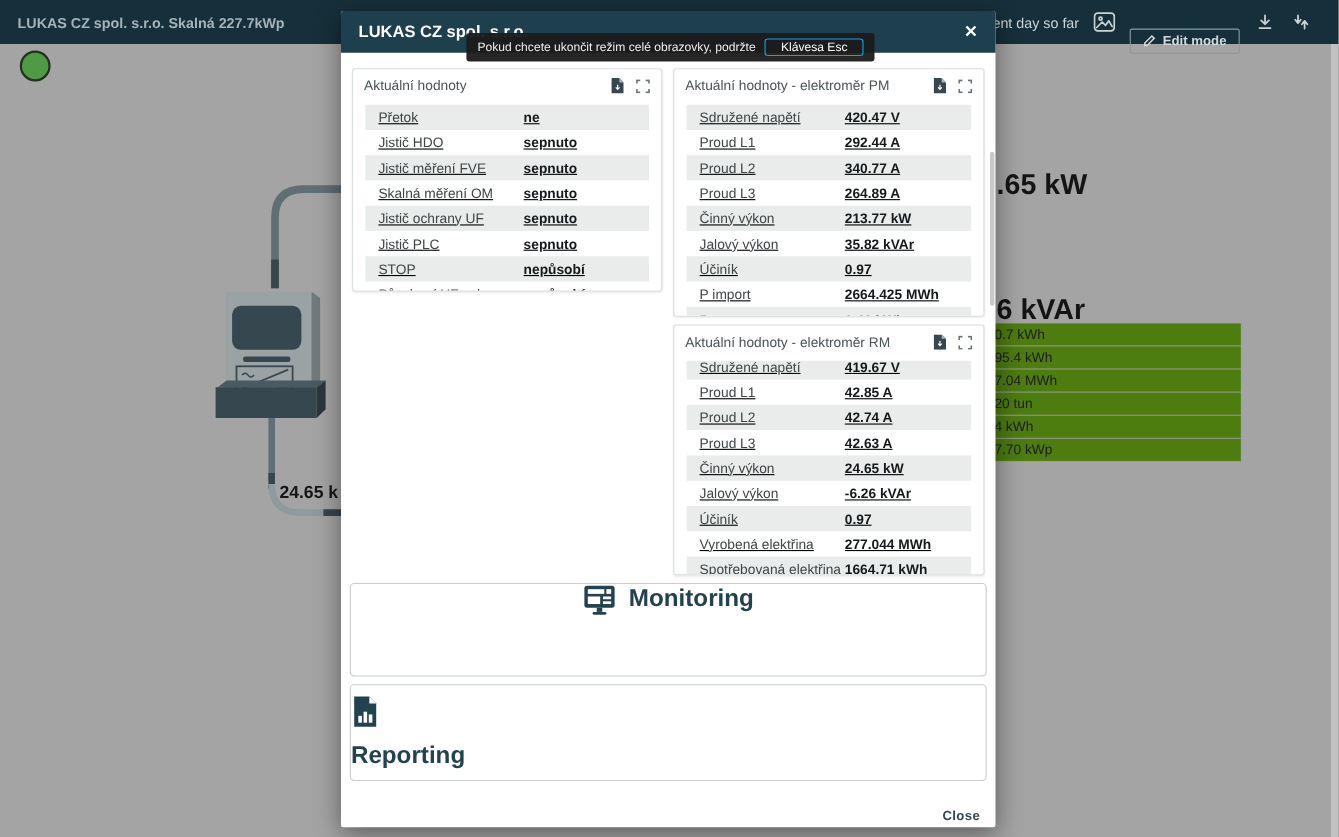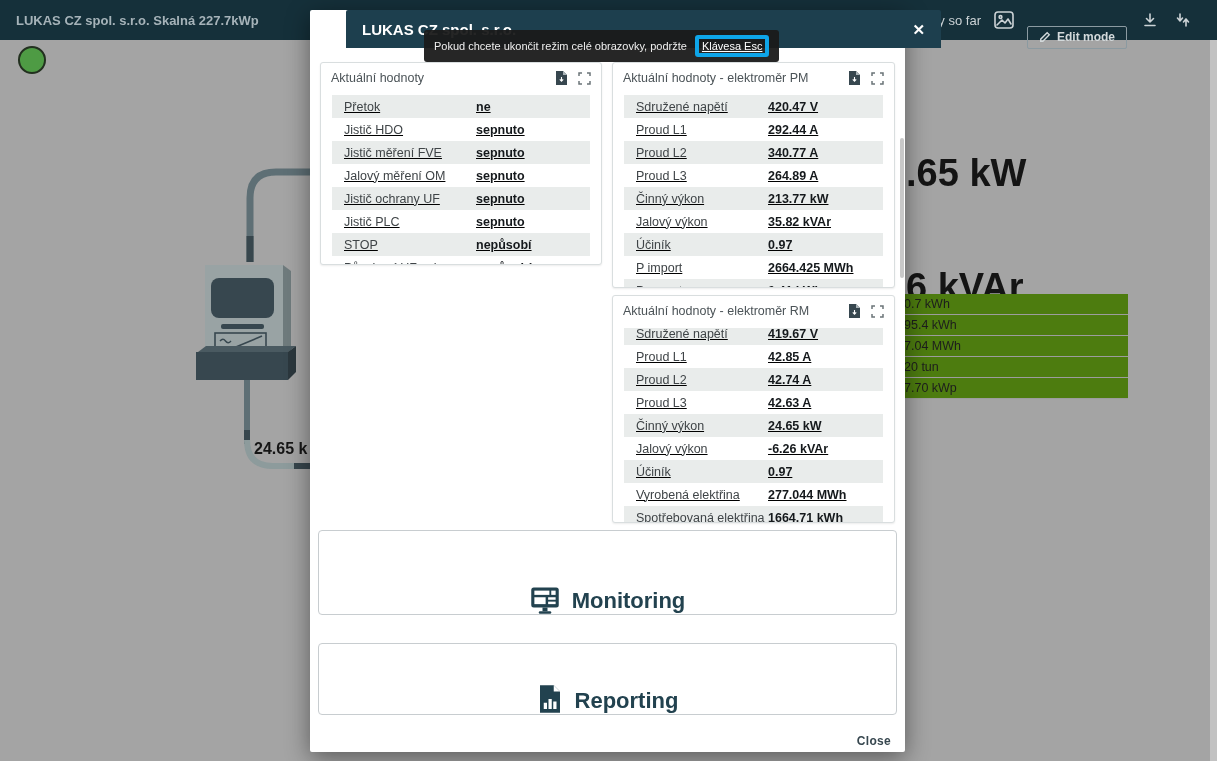--- a/index.html
+++ b/index.html
@@ -19,35 +19,35 @@
   .edit-btn { display:flex; align-items:center; gap:6px; height:23px; padding:0 11px;
               border:1px solid #8b9aa1; border-radius:2px; color:#d3d9db; font-size:12px; font-weight:700; cursor:pointer;margin-top:34px; }
   .edit-btn svg { stroke:#d3d9db; fill:none; stroke-width:1.6; }
 
   .status-dot { position:absolute; left:18px; top:46px; width:28px; height:28px; border-radius:50%;
                 background:#4e9b44; border:2px solid #22301f; z-index:1; }
 
   .schematic { position:absolute; left:140px; top:150px; z-index:1; }
 
   .inv-power { position:absolute; left:254px; top:440px; font-size:16px; font-weight:700; color:#161616; z-index:1; white-space:nowrap; }
-  .big-val { position:absolute; left:906px; font-weight:700; font-size:38px; color:#141414; z-index:1; white-space:nowrap; }
+  .big-val { position:absolute; left:906px; font-weight:700; font-size:26px; color:#141414; z-index:1; white-space:nowrap; }
   .big-kw { top:152px; }
   .big-kvar { top:266px; }
 
   .summary-table { position:absolute; left:800px; top:294px; width:328px; z-index:1; }
   .srow { height:21px; line-height:20px; background:#4d7c0f; border-bottom:1px solid #9d9d9d;
           padding-left:104px; font-size:12.5px; font-weight:400; color:#1d1d1d; }
 
   .page-scrollbar { position:absolute; right:0; top:40px; width:7px; height:721px; background:#c2c2c2; z-index:1; }
 
   
   .modal { position:absolute; left:310px; top:10px; width:595px; height:742px; background:#ffffff;
            border-radius:2px; box-shadow:0 6px 24px rgba(0,0,0,.45); z-index:10; }
   .modal-header { position:absolute; left:0; top:0; width:100%; height:38px; background:#1d3f4e;
-                  display:flex; align-items:center; padding:0 16px; border-radius:2px 2px 0 0;margin-left:36px; }
+                  display:flex; align-items:center; padding:0 16px; border-radius:2px 2px 0 0; }
   .modal-title { font-size:15px; font-weight:700; color:#ffffff; flex:1; }
   .modal-x { color:#ffffff; font-size:15px; font-weight:700; cursor:pointer; line-height:1; }
   .modal-scrollthumb { position:absolute; right:1px; top:128px; width:4px; height:140px; background:#c9c9c9; border-radius:2px; }
 
   .panel { position:absolute; background:#fff; border:1px solid #d9dedf; border-radius:3px;
            box-shadow:0 1px 2px rgba(0,0,0,.08); overflow:hidden; }
   .panel1 { left:10px;  top:52px;  width:282px; height:203px; }
   .panel2 { left:302px; top:52px;  width:283px; height:226px; }
   .panel3 { left:302px; top:285px; width:283px; height:228px; }
   .panel-head { height:30px; display:flex; align-items:center; padding:0 10px; gap:9px; }
@@ -57,34 +57,34 @@
   .panel1 .vtable { height:197px; }
   .panel2 .vtable { height:192px; }
   .panel3 .vtable { height:194px; }
   .panel3 .vtable .vrow:first-child { margin-top:-6px; }
   .vrow { height:23px; display:flex; align-items:center; padding:0 12px; font-size:12.5px;text-decoration:underline; }
   .vrow:nth-child(odd) { background:#e9eceb; }
   .vlabel { width:132px; flex:none; color:#3f4447; }
   .vvalue { font-weight:700; color:#15191c; }
 
   .nav-btn { position:absolute; left:8px; width:579px; background:#fff; border:1px solid #c8cdd0;
-             border-radius:4px; display:flex; align-items:flex-end; justify-content:center; gap:12px; cursor:pointer; }
+             border-radius:4px; display:flex; align-items:flex-start; justify-content:center; gap:12px; cursor:pointer; }
   .nav-monitoring { top:520px; height:85px; }
-  .nav-reporting  { top:633px; height:72px; }
+  .nav-reporting  { top:612px; height:88px;flex-direction:column; }
   .nav-label { font-size:22px; font-weight:700; color:#22424f; }
 
   .modal-close { position:absolute; right:14px; top:724px; font-size:12px; font-weight:700; color:#37474f;
                  letter-spacing:.3px; cursor:pointer; }
 
   
   .toast { position:absolute; left:424px; top:30px; z-index:20; background:rgba(26,26,26,.95);
            border-radius:3px; display:flex; align-items:center; padding:5px 10px; white-space:nowrap; }
   .toast-text { font-size:11px; color:#eeeeee; }
-  .toast-key { margin-left:8px; font-size:11px; color:#ffffff; border:4px solid #0ea5e9;
-               border-radius:3px; padding:1px 3px;text-decoration:underline; }
+  .toast-key { margin-left:8px; font-size:11px; color:#ffffff; border:1px solid #0ea5e9;
+               border-radius:3px; padding:1px 14px; }
 </style>
 </head>
 <body>
 
 <div class="screen">
 
   <div class="topbar">
     <div class="topbar-title">LUKAS CZ spol. s.r.o. Skalná 227.7kWp</div>
     <div class="topbar-right">
       <span class="crumb">tory - Current day so far</span>
@@ -143,20 +143,21 @@
 
   <div class="inv-power">24.65 k</div>
   <div class="big-val big-kw">.65 kW</div>
   <div class="big-val big-kvar">6 kVAr</div>
 
   <div class="summary-table">
       <div class="srow">0.7 kWh</div>
       <div class="srow">95.4 kWh</div>
       <div class="srow">7.04 MWh</div>
       <div class="srow">20 tun</div>
+      <div class="srow">4 kWh</div>
       <div class="srow">7.70 kWp</div>
     </div>
 
   <div class="page-scrollbar"></div>
 
   <div class="modal">
     <div class="modal-header">
       <span class="modal-title">LUKAS CZ spol. s.r.o.</span>
       <span class="modal-x">✕</span>
     </div>
@@ -184,21 +185,21 @@
           </div>
           <div class="vrow">
             <span class="vlabel">Jistič HDO</span>
             <span class="vvalue">sepnuto</span>
           </div>
           <div class="vrow">
             <span class="vlabel">Jistič měření FVE</span>
             <span class="vvalue">sepnuto</span>
           </div>
           <div class="vrow">
-            <span class="vlabel">Jalový měření OM</span>
+            <span class="vlabel">Skalná měření OM</span>
             <span class="vvalue">sepnuto</span>
           </div>
           <div class="vrow">
             <span class="vlabel">Jistič ochrany UF</span>
             <span class="vvalue">sepnuto</span>
           </div>
           <div class="vrow">
             <span class="vlabel">Jistič PLC</span>
             <span class="vvalue">sepnuto</span>
           </div>

